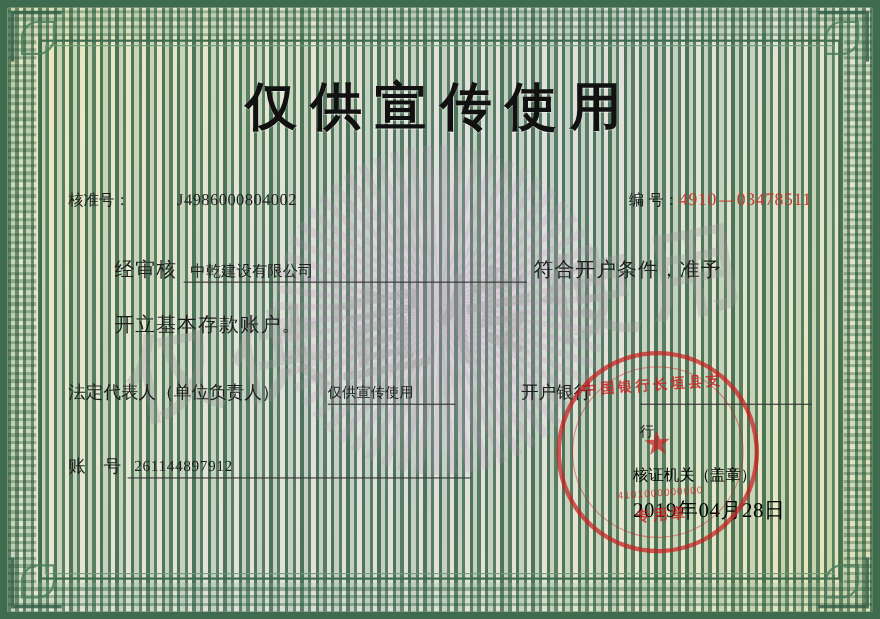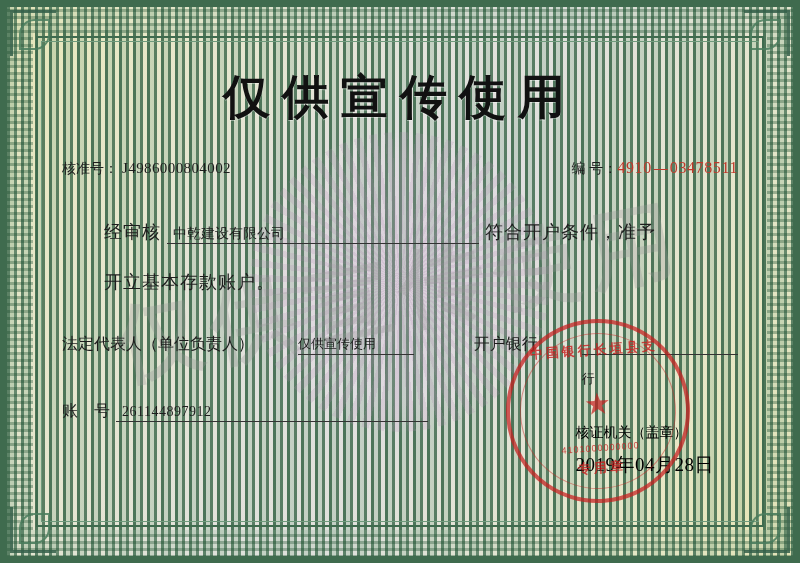--- a/index.html
+++ b/index.html
@@ -119,31 +119,32 @@
     letter-spacing:12px;
     color:#111;
     margin-top:14px;
     font-family:"DejaVu Sans","Liberation Sans",sans-serif;
     text-shadow:0 1px 0 rgba(255,255,255,.4);
   }
   .row-codes{
     display:flex;
     justify-content:space-between;
     align-items:baseline;
-    margin-top:30px;
+    margin-top:44px;
     font-size:14px;
   }
   .code-left{display:flex;align-items:baseline;}
   .code-right{display:flex;align-items:baseline;}
   .label{white-space:nowrap;}
   .code-val{
     margin-left:4px;
     letter-spacing:.4px;
     font-family:"Liberation Serif","DejaVu Serif",serif;
     font-size:15px;
+    padding-left:39px;
   }
   .code-red{
     color:#c0392b;
     font-family:"Liberation Serif","DejaVu Serif",serif;
     font-size:16px;
     letter-spacing:.6px;
   }
   .dash{margin:0 2px;color:#c0392b;}
 
   .body-line{

